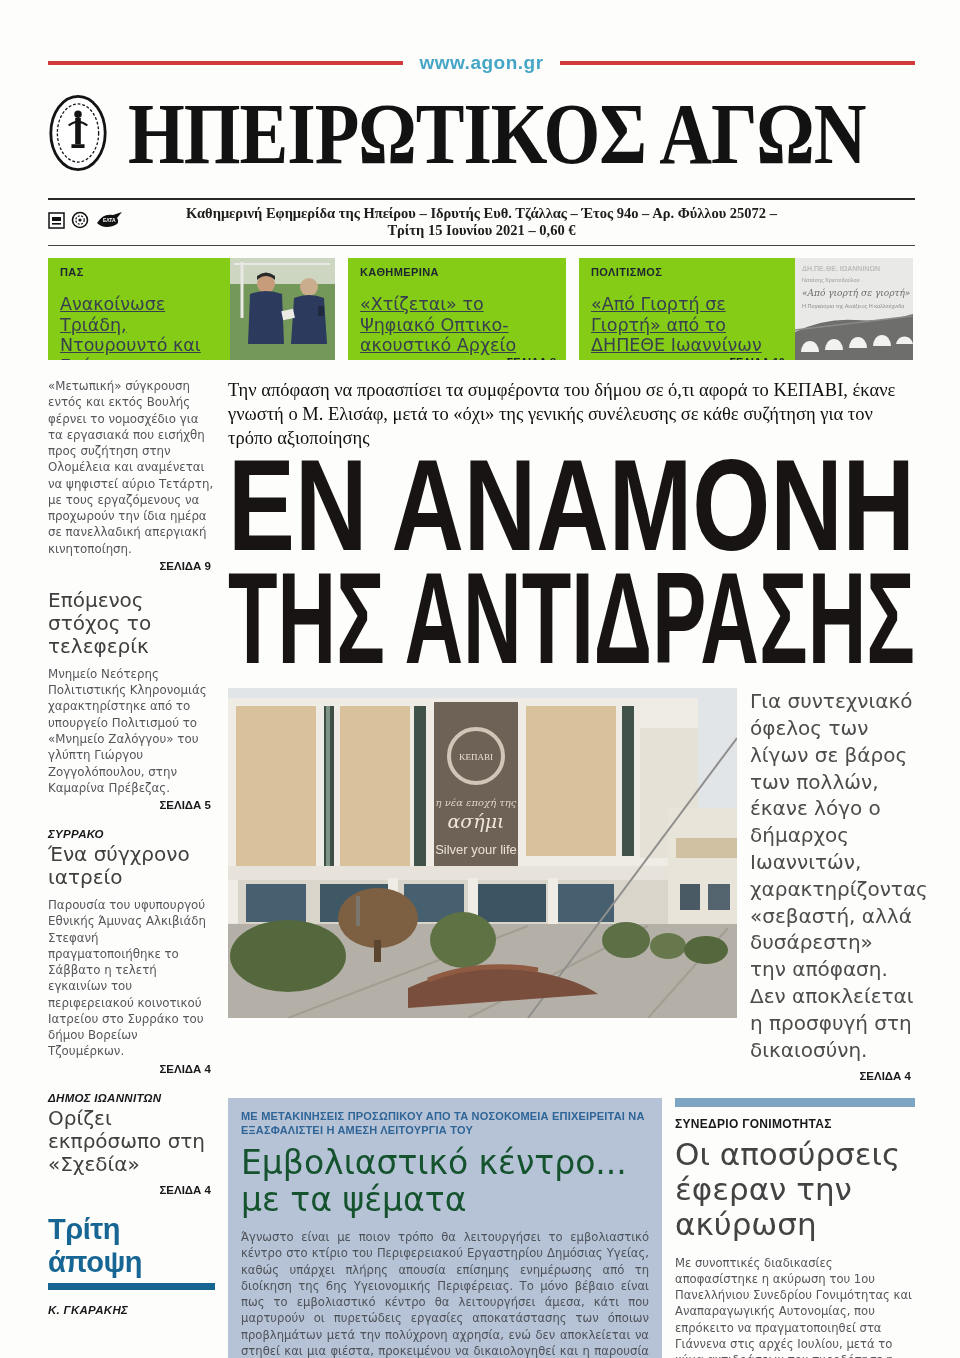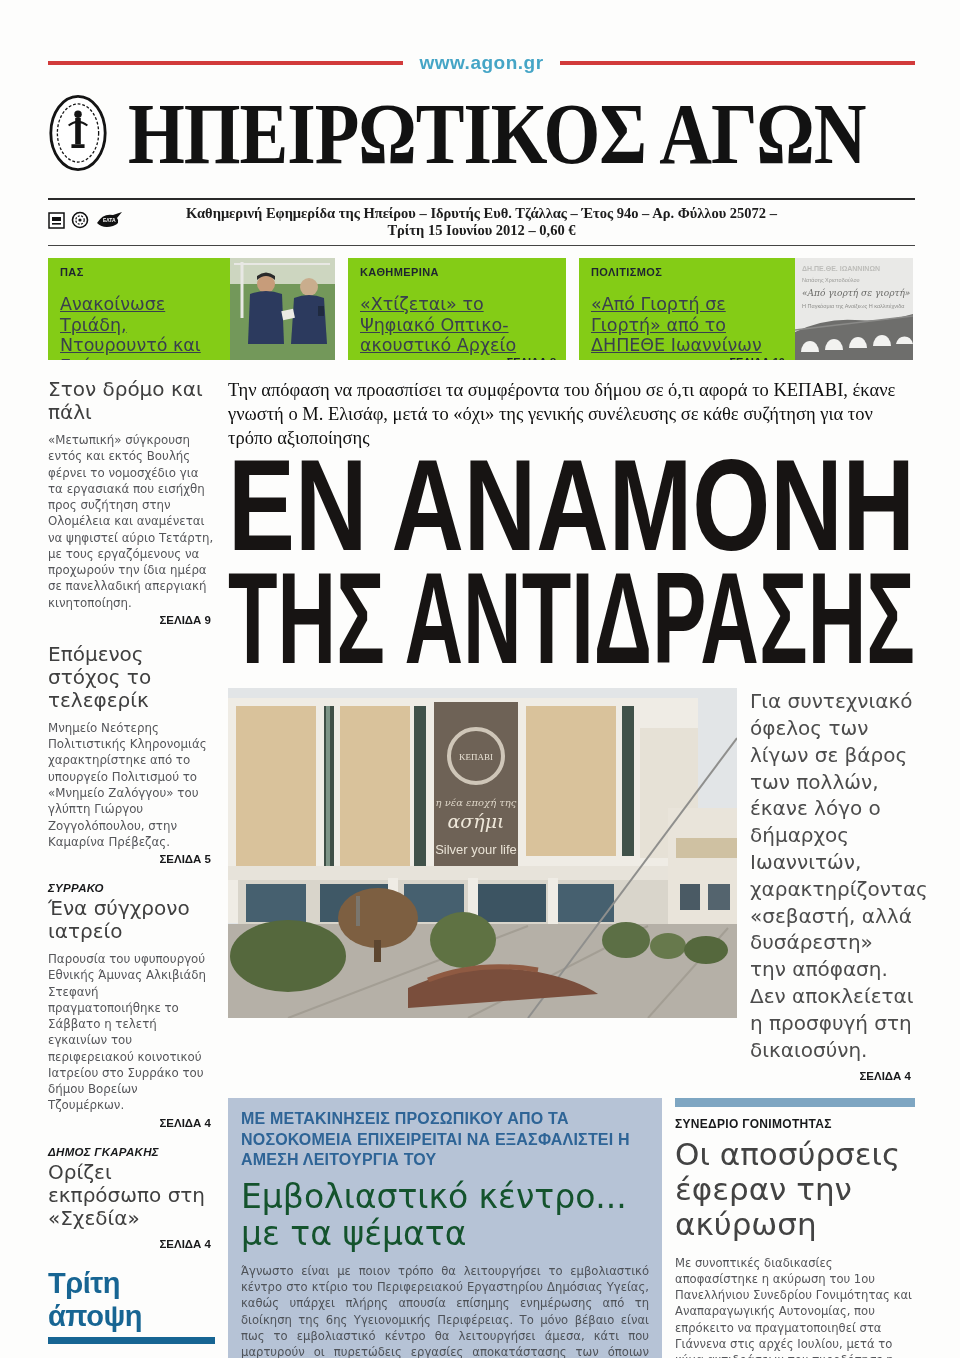--- a/index.html
+++ b/index.html
@@ -38,21 +38,21 @@
   .s-sec{margin:10px 0 12px 0;}
   .s-sechead{font-family:"Liberation Sans",sans-serif;font-weight:bold;font-size:29px;color:#176593;letter-spacing:-.5px;}
   .s-secbar{height:7px;background:#176593;margin-top:4px;margin-bottom:14px;}
   
   .deck{font-family:Liberation Serif, serif;font-size:18.5px;line-height:1.3;color:#101010;margin-bottom:6px;}
   .photo-row{display:flex;margin-top:14px;}
   .sidetext{width:165px;margin-left:13px;font-size:20px;line-height:1.34;color:#4c4c4c;display:flex;flex-direction:column;}
   .sidetext .s-page{margin-top:6px;}
   .bottomrow{display:flex;margin-top:13px;}
   .vaxbox{width:434px;background:#b6c3d6;padding:11px 13px 9px 13px;box-sizing:border-box;display:flex;flex-direction:column;}
-  .vax-kicker{font-family:"Liberation Sans",sans-serif;font-weight:bold;font-size:16px;color:#2e6496;line-height:1.3;letter-spacing:.2px;}
+  .vax-kicker{font-family:"Liberation Sans",sans-serif;font-weight:bold;font-size:11px;color:#2e6496;line-height:1.3;letter-spacing:.2px;}
   .vax-title{font-size:33px;color:#14532d;line-height:1.12;margin:8px 0 10px 0;font-weight:400;}
   .vax-body{font-size:11.6px;color:#4e5258;line-height:1.4;text-align:justify;}
   .fertcol{flex:1;margin-left:13px;display:flex;flex-direction:column;}
   .fert-bar{height:9px;background:#7ea6c2;}
   .fert-kicker{font-family:"Liberation Sans",sans-serif;font-weight:bold;font-size:12px;color:#17181a;margin-top:10px;letter-spacing:.3px;}
   .fert-title{font-size:31px;color:#434343;line-height:1.14;margin-top:6px;font-weight:400;}
   .fert-body{font-size:11.6px;color:#55565a;line-height:1.4;margin-top:12px;}
 </style>
 </head>
 <body>
@@ -97,21 +97,21 @@
             <circle cx="9" cy="9" r="1.6" fill="#111"></circle>
           </svg>
       </span>
       <span>
         <svg width="30" height="18" viewBox="0 0 30 18">
             <path d="M2 12 q6 -10 16 -8 l9 -3 -5 6 q4 5 -4 8 q-10 3 -16 -3 z" fill="#111"></path>
             <text x="8" y="11" font-size="5" fill="#fff" font-family="Liberation Sans,sans-serif" font-weight="bold">ΕΛΤΑ</text>
           </svg>
       </span>
     </div>
-    <div class="dateline">Καθημερινή Εφημερίδα της Ηπείρου – Ιδρυτής Ευθ. Τζάλλας – Έτος 94ο – Αρ. Φύλλου 25072 – Τρίτη 15 Ιουνίου 2012 – 0,60 €</div>
+    <div class="dateline">Καθημερινή Εφημερίδα της Ηπείρου – Ιδρυτής Ευθ. Τζάλλας – Έτος 94ο – Αρ. Φύλλου 25072 – Τρίτη 15 Ιουνίου 2021 – 0,60 €</div>
     <div style="width:120px"></div>
   </div>
 
   <div class="topboxes">
     <div class="tbox tbox1">
       <div class="txt">
         <div class="tkicker">ΠΑΣ</div>
         <div class="ttitle">Ανακοίνωσε Τριάδη, Ντουρουντό και Σούιτσα</div>
 
       </div>
@@ -160,37 +160,36 @@
           <line x1="0" y1="72" x2="118" y2="58" stroke="#8a8a88" stroke-width="1.4"></line>
         </svg>
       </span>
     </div>
   </div>
 
   <div class="bodyrow">
 
     <div class="sidebar">
       <div class="s-art">
-        <div class="s-title">Στον δρόμο και πάλι</div>
         <div class="s-body">«Μετωπική» σύγκρουση εντός και εκτός Βουλής φέρνει το νομοσχέδιο για τα εργασιακά που εισήχθη προς συζήτηση στην Ολομέλεια και αναμένεται να ψηφιστεί αύριο Τετάρτη, με τους εργαζόμενους να προχωρούν την ίδια ημέρα σε πανελλαδική απεργιακή κινητοποίηση.</div>
         <div class="s-page">ΣΕΛΙΔΑ 9</div>
       </div>
       <div class="s-art">
         <div class="s-title">Επόμενος στόχος το τελεφερίκ</div>
         <div class="s-body">Μνημείο Νεότερης Πολιτιστικής Κληρονομιάς χαρακτηρίστηκε από το υπουργείο Πολιτισμού το «Μνημείο Ζαλόγγου» του γλύπτη Γιώργου Ζογγολόπουλου, στην Καμαρίνα Πρέβεζας.</div>
         <div class="s-page">ΣΕΛΙΔΑ 5</div>
       </div>
       <div class="s-art">
         <div class="s-kicker">ΣΥΡΡΑΚΟ</div>
         <div class="s-title">Ένα σύγχρονο ιατρείο</div>
         <div class="s-body">Παρουσία του υφυπουργού Εθνικής Άμυνας Αλκιβιάδη Στεφανή πραγματοποιήθηκε το Σάββατο η τελετή εγκαινίων του περιφερειακού κοινοτικού Ιατρείου στο Συρράκο του δήμου Βορείων Τζουμέρκων.</div>
         <div class="s-page">ΣΕΛΙΔΑ 4</div>
       </div>
       <div class="s-art">
-        <div class="s-kicker">ΔΗΜΟΣ ΓΚΑΡΑΚΗΣ</div>
+        <div class="s-kicker">ΔΗΜΟΣ ΙΩΑΝΝΙΤΩΝ</div>
         <div class="s-title">Ορίζει εκπρόσωπο στη «Σχεδία»</div>
         <div class="s-page">ΣΕΛΙΔΑ 4</div>
       </div>
 
       <div class="s-sec">
         <div class="s-sechead">Τρίτη άποψη</div>
         <div class="s-secbar"></div>
         <div class="s-kicker">Κ. ΓΚΑΡΑΚΗΣ</div>
 
       </div>

